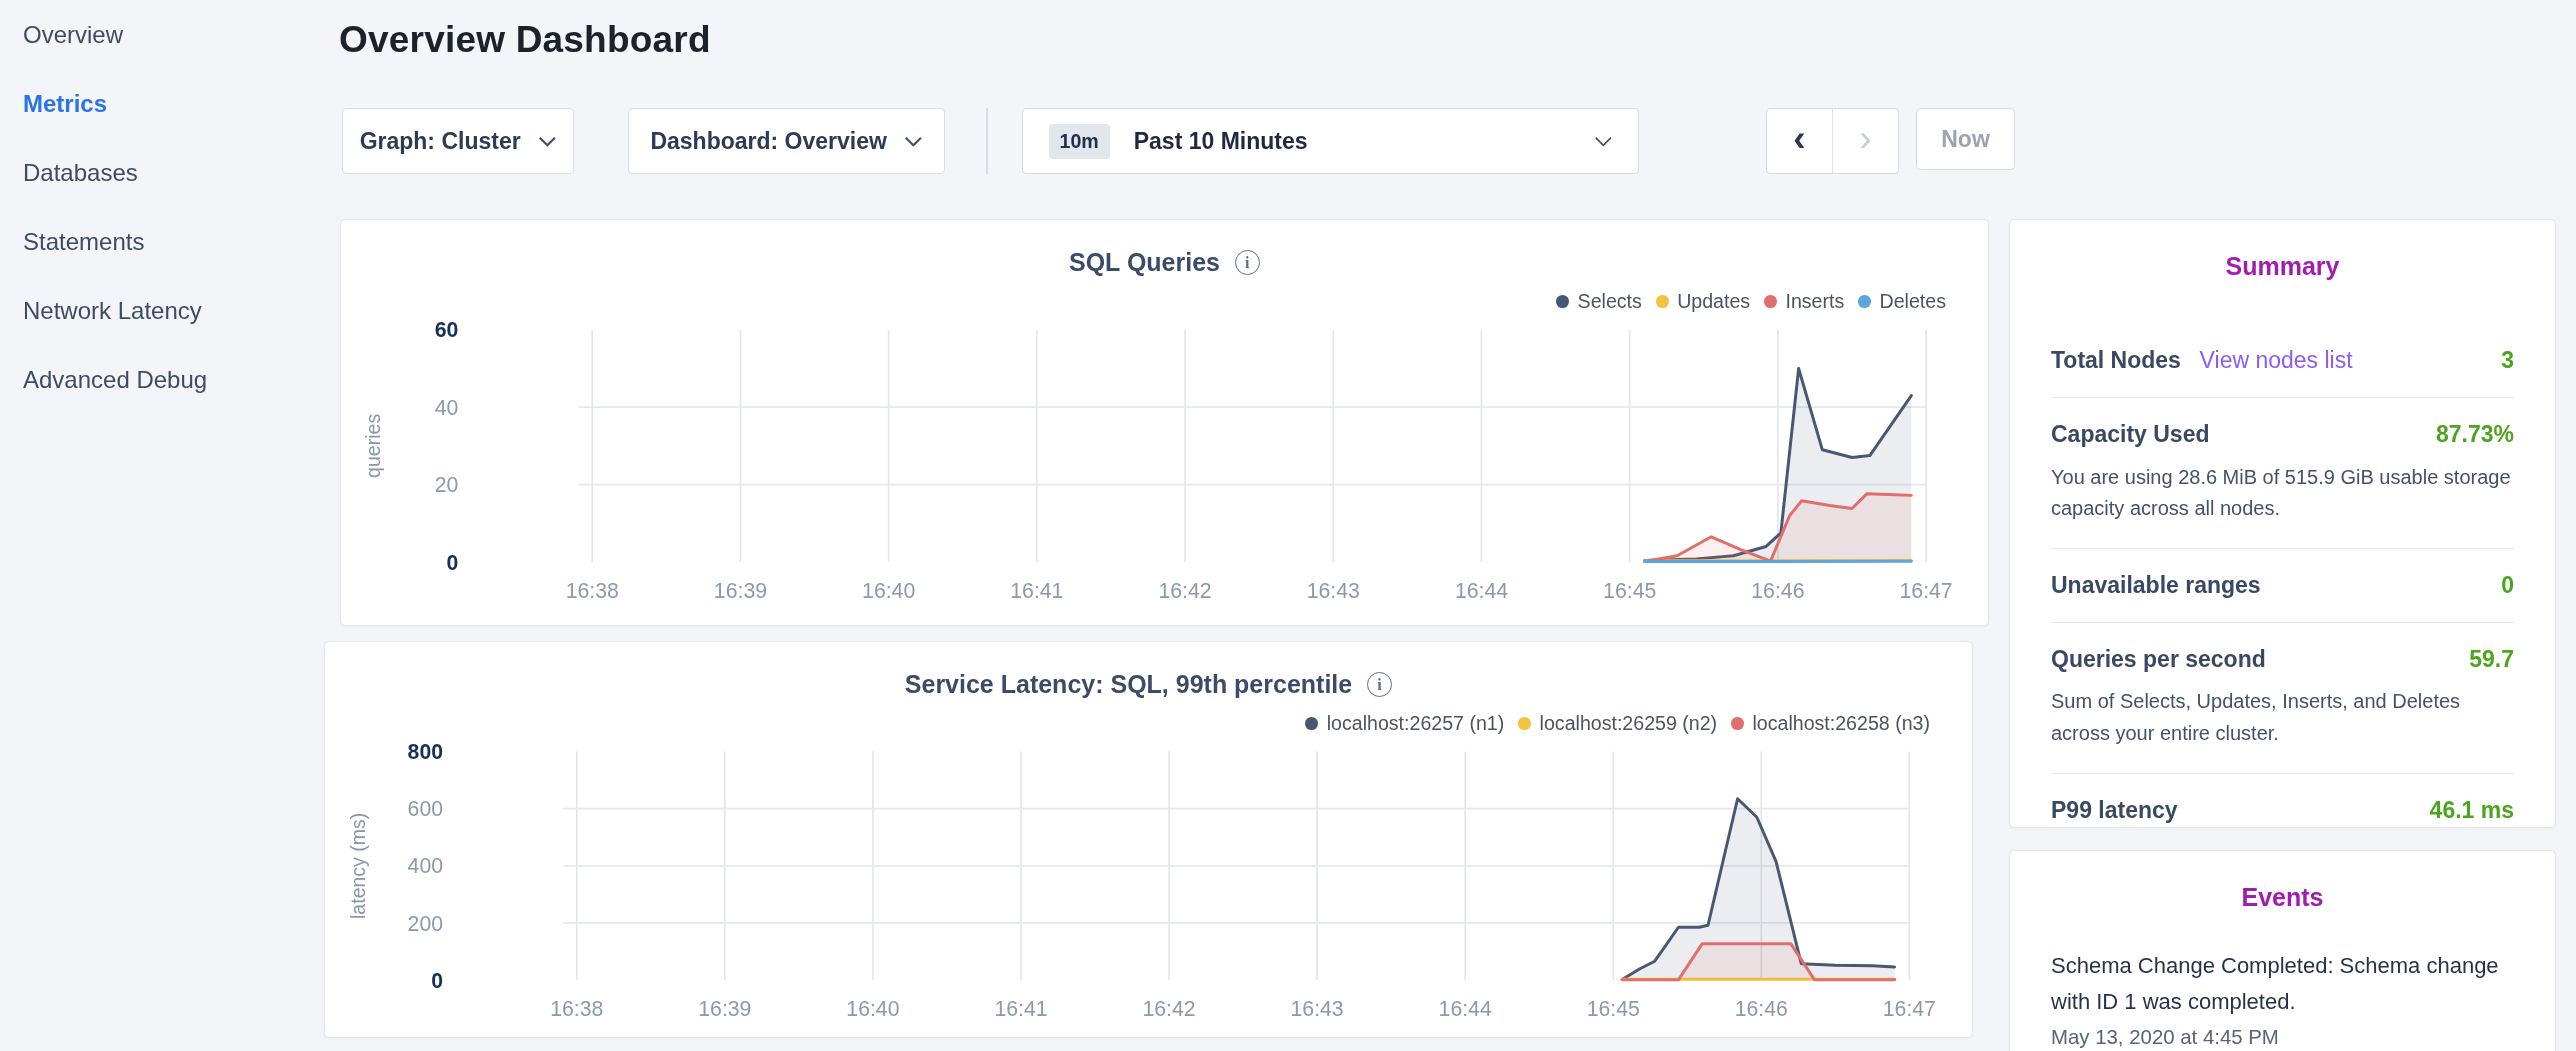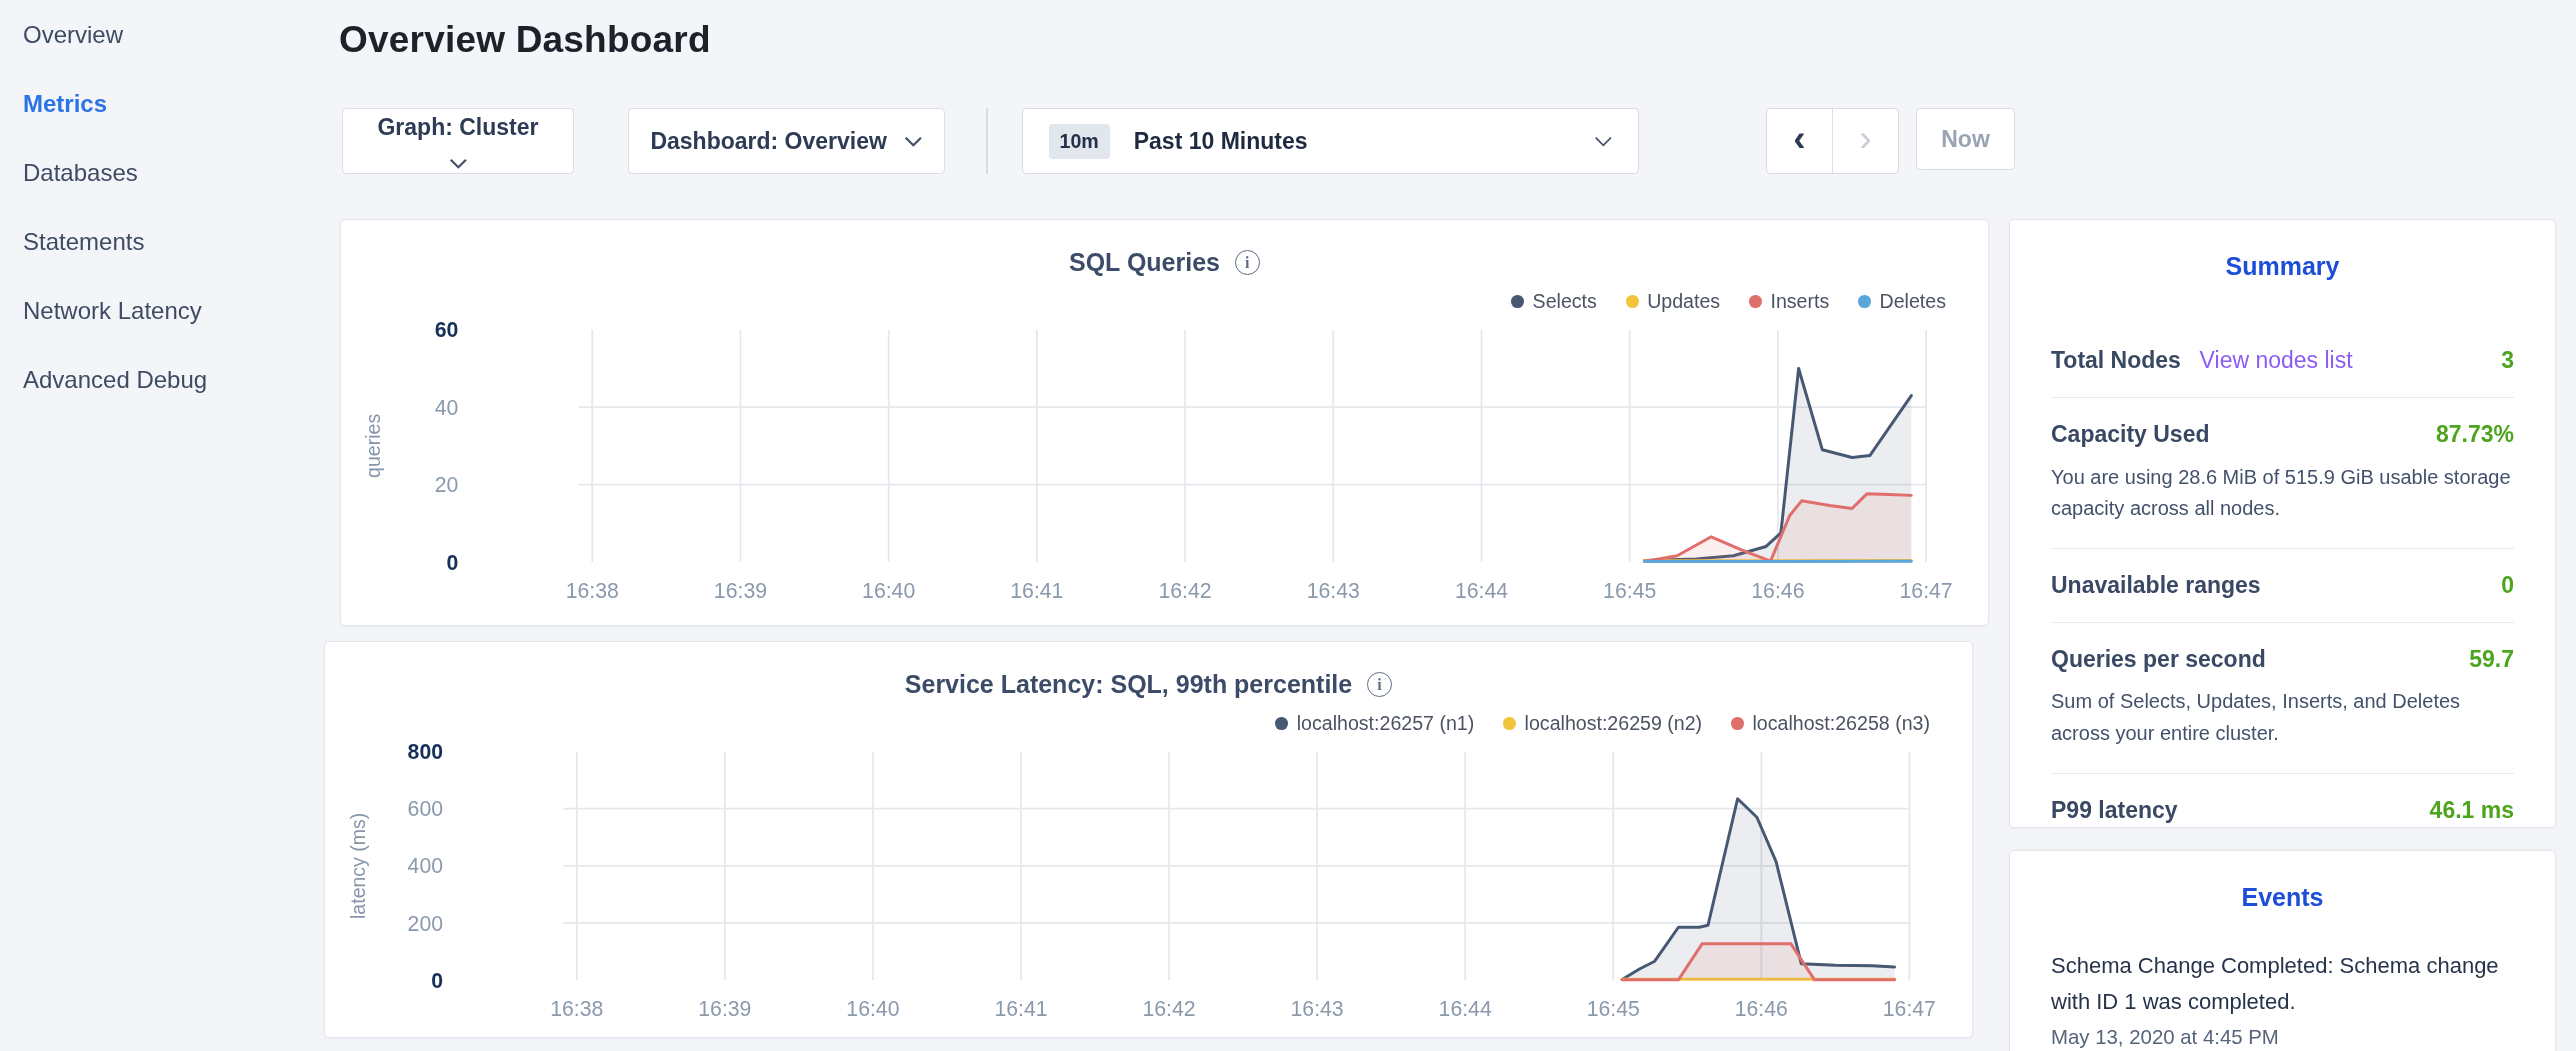--- a/index.html
+++ b/index.html
@@ -24,21 +24,21 @@
   .page-title {
     position:absolute; left:339px; top:18.7px;
     font-size:37px; font-weight:bold; color:#1d2129; letter-spacing:0.2px;
   }
   .ctrl-btn {
     position:absolute; top:108px; height:66px;
     background:#fff; border:0.9px solid #d9dde4; border-radius:4.3px;
     display:flex; align-items:center; justify-content:center; gap:17px;
     font-size:23px; font-weight:bold; color:#2e3b55; cursor:pointer;
   }
-  #graph-btn { left:342px; width:232px;flex-direction:column; }
+  #graph-btn { left:342px; width:232px; }
   #dashboard-btn { left:628px; width:317px; }
   .chev { width:18.7px; height:11px; }
   .chev polyline { fill:none; stroke:#43506a; stroke-width:2.6px; }
   .toolbar-divider { position:absolute; left:986px; top:108px; width:1.7px; height:66px; background:#d9dde3; }
 
   .time-dropdown {
     position:absolute; left:1022px; top:108px; width:617px; height:66px;
     background:#fff; border:0.9px solid #d6dae1; border-radius:4.3px;
     display:flex; align-items:center; padding:0 25.5px; cursor:pointer;
   }
@@ -84,35 +84,35 @@
     display:flex; align-items:center; justify-content:center; gap:14.5px;
   }
   .chart-title { font-size:25px; font-weight:bold; color:#3c4c68; }
   .info-icon {
     width:25.5px; height:25.5px; border:1.7px solid #5d6d88; border-radius:50%;
     display:flex; align-items:center; justify-content:center;
     font-size:16px; color:#5d6d88; font-weight:bold; font-family:"Liberation Serif", serif;
   }
   .legend {
     position:absolute; top:70px; right:42px;
-    display:flex; align-items:center; gap:29px;
+    display:flex; align-items:center; gap:14px;
   }
   .legend-item { display:flex; align-items:center; gap:8.5px; font-size:19.6px; color:#4b5362; }
   .legend-dot { width:12.8px; height:12.8px; border-radius:50%; }
   .chart-svg { position:absolute; left:0; top:0; }
 
   
   text { font-family:"Liberation Sans", sans-serif; }
   .ytick { font-size:25px; fill:#8b99ad; text-anchor:end; }
   .ytick.strong { fill:#16305a; font-weight:bold; }
   .xtick { font-size:25px; fill:#8b99ad; text-anchor:middle; }
   .axis-label { font-size:23px; fill:#8595aa; text-anchor:middle; }
 
   
-  .panel-title { text-align:center; margin-top:32px; font-size:25px; font-weight:bold; color:#1d4ed8; }
+  .panel-title { text-align:center; margin-top:32px; font-size:25px; font-weight:bold; color:#a21caf; }
   .summary-body { padding:0 41px; margin-top:43px; }
   .srow { padding:23px 0; border-bottom:0.9px solid #e8eaee; }
   .srow.last { border-bottom:none; }
   .srow-head { display:flex; align-items:flex-start; }
   .s-label { font-size:23px; font-weight:bold; color:#394863; }
   .s-link  { margin-left:18.7px; font-size:23px; font-weight:normal; color:#8b5cf6; cursor:pointer; }
   .s-value { margin-left:auto; font-size:23px; font-weight:bold; color:#4da41e; white-space:nowrap; }
   .s-desc  { margin-top:13.6px; font-size:20px; color:#44516b; line-height:1.58; }
 
   

